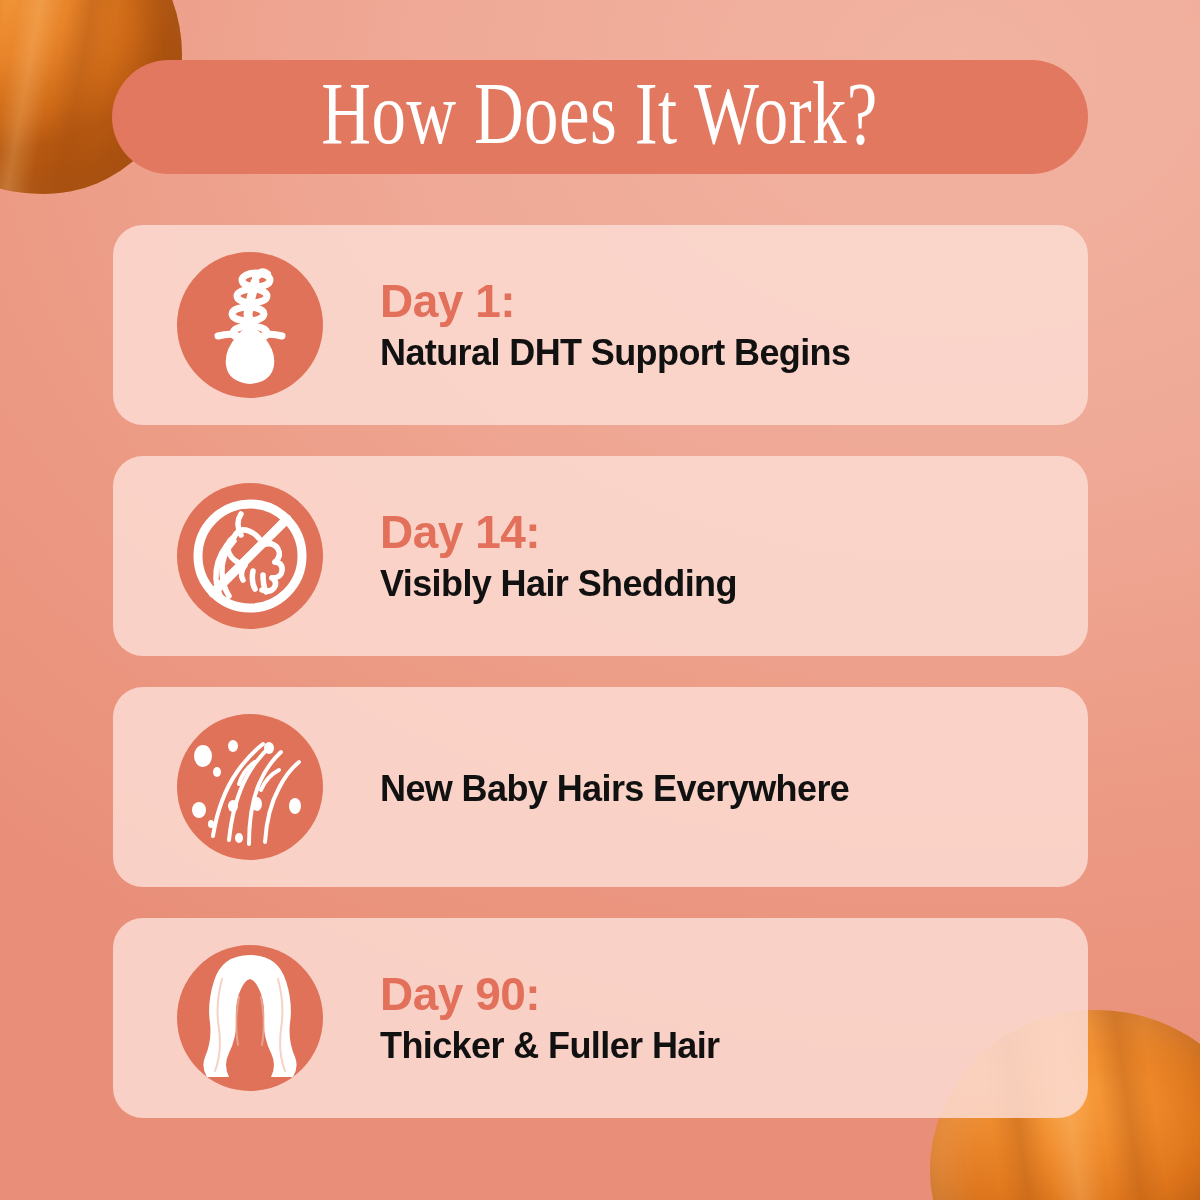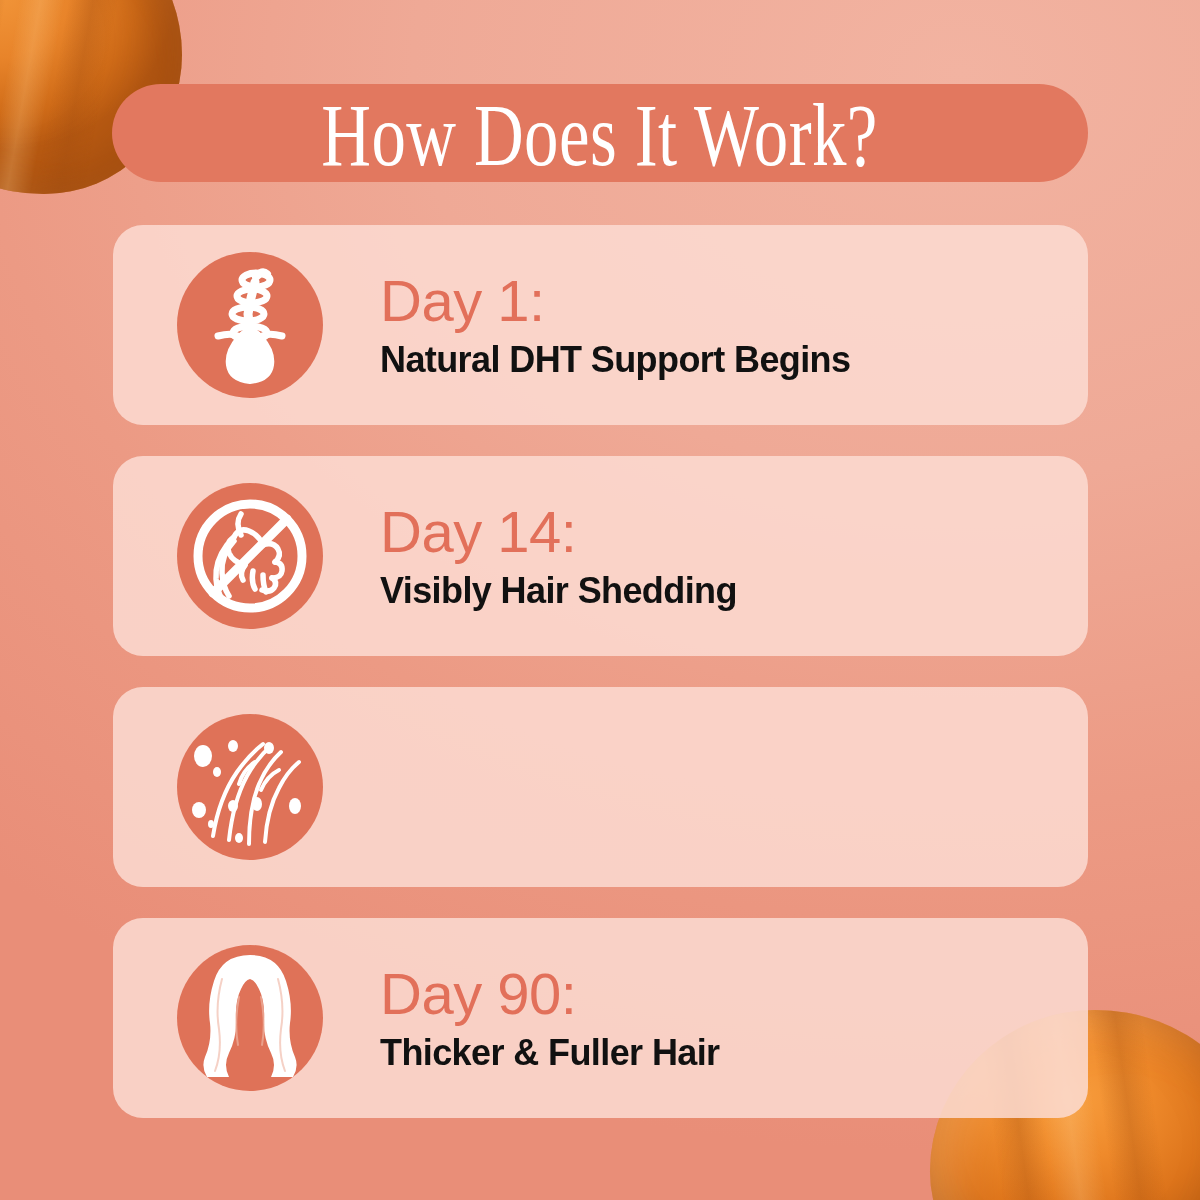--- a/index.html
+++ b/index.html
@@ -70,27 +70,27 @@
     background:
       linear-gradient(82deg, rgba(165,80,16,.00) 24%, rgba(165,80,16,.32) 31%, rgba(165,80,16,.00) 38%),
       linear-gradient(82deg, rgba(165,80,16,.00) 54%, rgba(165,80,16,.30) 61%, rgba(165,80,16,.00) 68%),
       linear-gradient(82deg, rgba(255,210,150,.00) 38%, rgba(255,210,150,.24) 45%, rgba(255,210,150,.00) 52%);
   }
 
   
   .title-pill {
     position: absolute;
     left: 112px;
-    top: 84px;
+    top: 60px;
     width: 976px;
-    height: 98px;
+    height: 114px;
     border-radius: 57px;
     background: #e2785f;
     display: flex;
-    align-items: flex-end;
+    align-items: center;
     justify-content: center;
     z-index: 5;
   }
   .title-text {
     color: #ffffff;
     font-family: "Liberation Serif", serif;
     font-size: 80px;
     line-height: 1;
     font-weight: 400;
     letter-spacing: 0.5px;
@@ -135,22 +135,22 @@
   .icon-circle svg { display: block; }
 
   .card-text {
     margin-left: 57px;
     display: flex;
     flex-direction: column;
     justify-content: center;
   }
   .day-label {
     color: #e2705a;
-    font-size: 58px;
-    font-weight: 400;
+    font-size: 46px;
+    font-weight: 700;
     line-height: 1.12;
     letter-spacing: -0.5px;
   }
   .day-desc {
     color: #111111;
     font-size: 36px;
     font-weight: 700;
     line-height: 1.2;
     letter-spacing: -0.6px;
     margin-top: 4px;
@@ -245,20 +245,21 @@
             <ellipse cx="22" cy="96" rx="7" ry="8"></ellipse>
             <ellipse cx="56" cy="92" rx="5" ry="6"></ellipse>
             <ellipse cx="80" cy="90" rx="5" ry="7"></ellipse>
             <ellipse cx="118" cy="92" rx="6" ry="8"></ellipse>
             <ellipse cx="34" cy="110" rx="3" ry="4"></ellipse>
             <ellipse cx="62" cy="124" rx="4" ry="5"></ellipse>
           </g>
         </svg>
       </div>
       <div class="card-text">
+        <div class="day-desc">New Baby Hairs Everywhere</div>
       </div>
     </div>
 
     <div class="card">
       <div class="icon-circle">
         <svg width="146" height="146" viewBox="0 0 146 146" aria-hidden="true">
           <path fill="#ffffff" d="M73 10
             Q45 10 37 36
             Q30 58 33 78
             Q35 96 28 112

